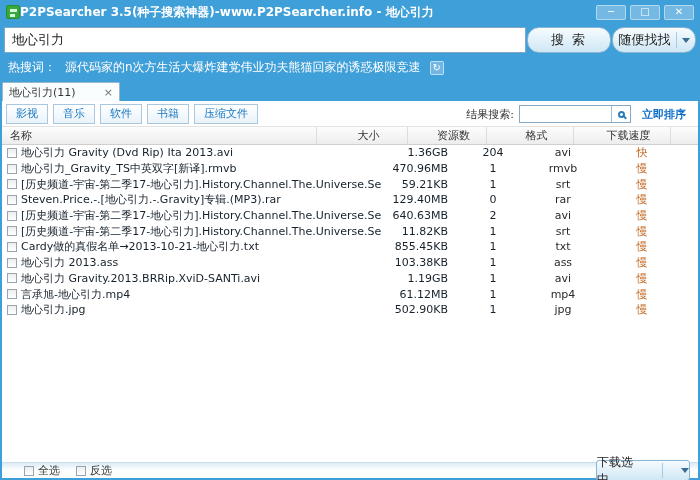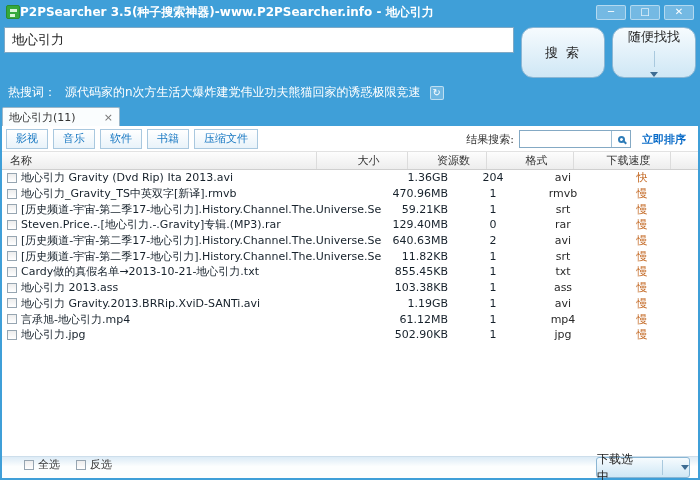--- a/index.html
+++ b/index.html
@@ -11,25 +11,25 @@
   
   .titlebar { height:24px; display:flex; align-items:center; gap:0; padding:0 6px; flex:0 0 auto;justify-content:center; }
   .logo { width:14px; height:14px; background:#35a93c; border:1px solid #2b8c31; border-radius:2px; position:relative; flex:0 0 auto; }
   .logo::after { content:""; position:absolute; left:3px; top:3px; width:7px; height:3px; background:#d8f5d9; }
   .logo::before { content:""; position:absolute; left:3px; top:8px; width:5px; height:3px; background:#d8f5d9; }
   .title { flex:1; color:#fff; font-weight:bold; font-size:12px; white-space:nowrap; overflow:hidden; }
   .win-controls { display:flex; gap:4px; }
   .win-btn { width:30px; height:15px; background:rgba(255,255,255,.28); border:1px solid rgba(255,255,255,.45); border-radius:2px; color:#fff; font-size:10px; line-height:12px; text-align:center; cursor:default; }
 
   
-  .search-row { display:flex; gap:7px; padding:3px 4px 5px 4px; flex:0 0 auto; }
+  .search-row { display:flex; gap:1px; padding:3px 4px 5px 4px; flex:0 0 auto; }
   .search-input { flex:1; height:26px; border:1px solid #7fa9c6; font-size:13px; padding:0 7px; color:#222; outline:none; }
   .blue-btn { background:linear-gradient(#f6fbfe,#cfe7f5); border:1px solid #8ab6d4; border-radius:12px; font-size:13px; color:#222; display:flex; align-items:center; justify-content:center; }
   .btn-search { width:84px; letter-spacing:2px; }
-  .btn-random { width:84px; gap:5px; position:relative;flex-direction:column; }
+  .btn-random { width:84px; gap:5px; position:relative; }
   .caret { width:0; height:0; border-left:4px solid transparent; border-right:4px solid transparent; border-top:5px solid #3d6c93; }
   .btn-random .divider { width:1px; height:16px; background:#a9c9de; }
 
   
   .hot-row { display:flex; align-items:center; gap:9px; padding:1px 8px 5px 8px; color:#fff; font-size:12px; flex:0 0 auto; }
   .hot-kw { white-space:nowrap; cursor:default; }
   .refresh-icon { width:14px; height:14px; border:1px solid rgba(255,255,255,.55); background:rgba(255,255,255,.25); border-radius:2px; color:#fff; font-size:10px; line-height:12px; text-align:center; }
 
   
   .tab-row { height:20px; display:flex; align-items:flex-end; padding-left:2px; flex:0 0 auto; }
@@ -66,21 +66,21 @@
   .cb { width:10px; height:10px; border:1px solid #96a5b1; background:linear-gradient(#ededed,#ffffff); margin:0 4px 0 5px; flex:0 0 auto; }
   .td { white-space:nowrap; overflow:hidden; }
   .td.name { flex:1; min-width:0; }
   .td.size { width:78px; text-align:right; padding-right:12px; }
   .td.src  { width:66px; text-align:center; }
   .td.fmt  { width:74px; text-align:center; color:#2a2a2a; }
   .td.spd  { width:84px; text-align:center; color:#bf5e14; }
   .tr-end  { width:14px; }
 
   
-  .footer { flex:0 0 auto; height:22px; margin:0 2px 2px 2px; background:linear-gradient(#dcebf6,#fcfefe 45%); border-top:1px solid #cddeeb; display:flex; align-items:flex-start; padding:0 8px 0 22px; }
+  .footer { flex:0 0 auto; height:16px; margin:0 2px 2px 2px; background:linear-gradient(#dcebf6,#fcfefe 45%); border-top:1px solid #cddeeb; display:flex; align-items:center; padding:0 8px 0 22px; }
   .check-group { display:flex; align-items:center; gap:4px; margin-right:16px; font-size:11px; color:#333; }
   .btn-download { margin-left:auto; height:21px; width:94px; gap:18px; border-radius:3px; font-size:12px; }
   .btn-download .divider { width:1px; height:15px; background:#a9c9de; }
 </style>
 </head>
 <body>
 
 <div class="window">
 
   <div class="titlebar">

